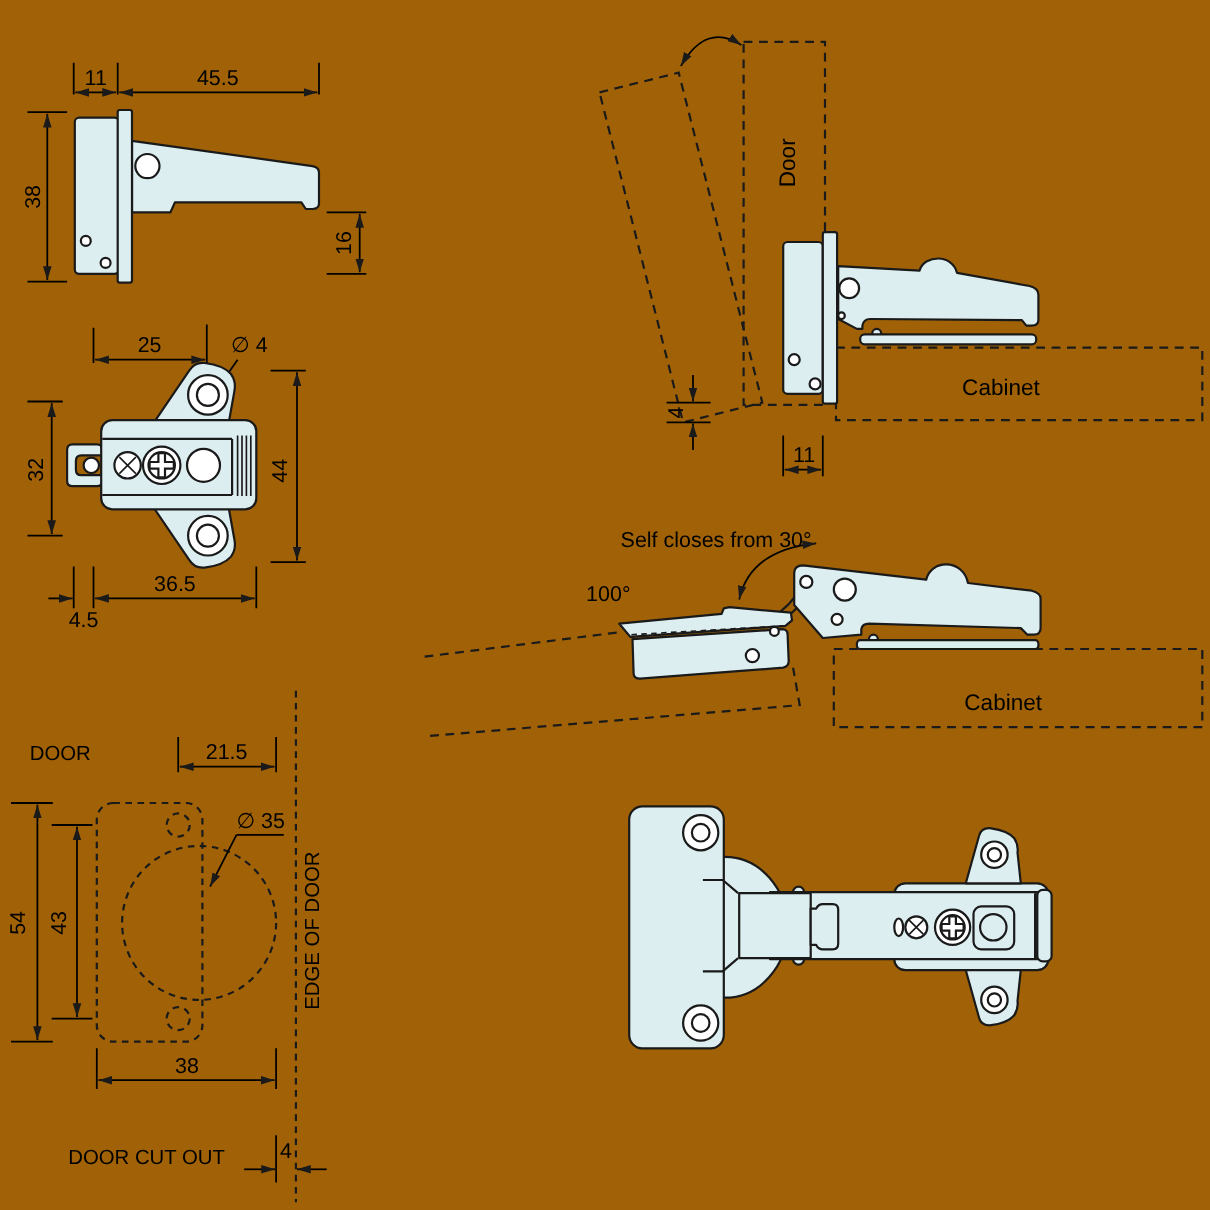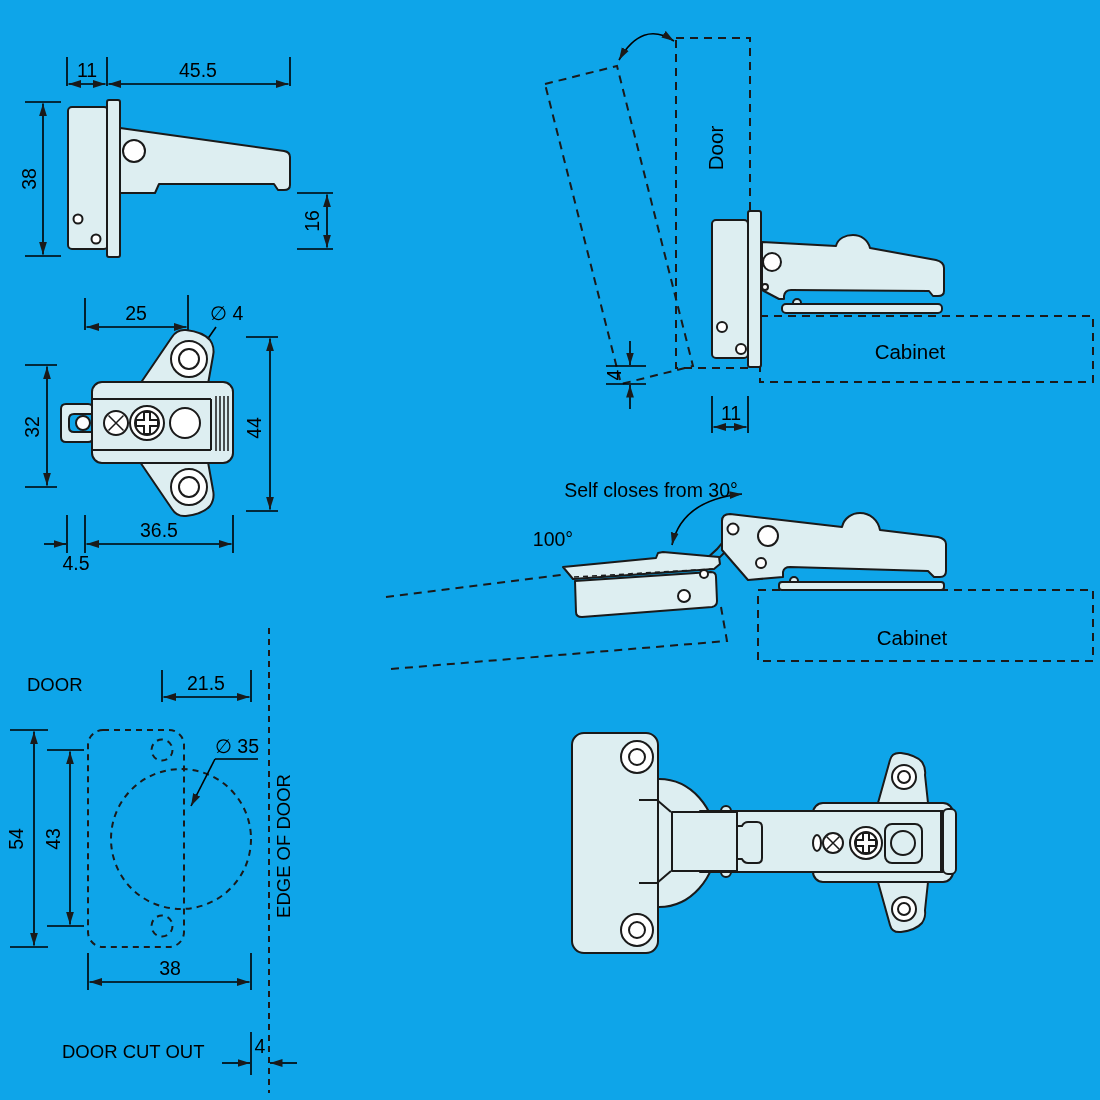--- a/index.html
+++ b/index.html
@@ -1,16 +1,16 @@
 <!DOCTYPE html>
 <html><head>
 <meta charset="utf-8">
 <style>
   html,body { margin:0; padding:0; background:#ffffff; }
-  .page { width:1100px; height:1100px; position:relative; background:#0ea5e9; overflow:hidden; }
+  .page { width:1100px; height:1100px; position:relative; background:#a16207; overflow:hidden; }
   svg text { font-family:"Liberation Sans", sans-serif; fill:#000; }
   .t-dim  { font-size:19.5px; }
   .t-lab  { font-size:18.5px; }
   .t-big  { font-size:20.5px; }
   .mid    { text-anchor:middle; }
   .part   { fill:#ddeef1; stroke:#1a1a1a; stroke-width:2; stroke-linejoin:round; }
   .hole   { fill:#ffffff; stroke:#1a1a1a; stroke-width:2; }
   .ln     { fill:none; stroke:#1a1a1a; stroke-width:2; stroke-linejoin:round; }
   .thin   { fill:none; stroke:#1a1a1a; stroke-width:1.5; }
   .dash   { fill:none; stroke:#1a1a1a; stroke-width:2; stroke-dasharray:8 6; }

